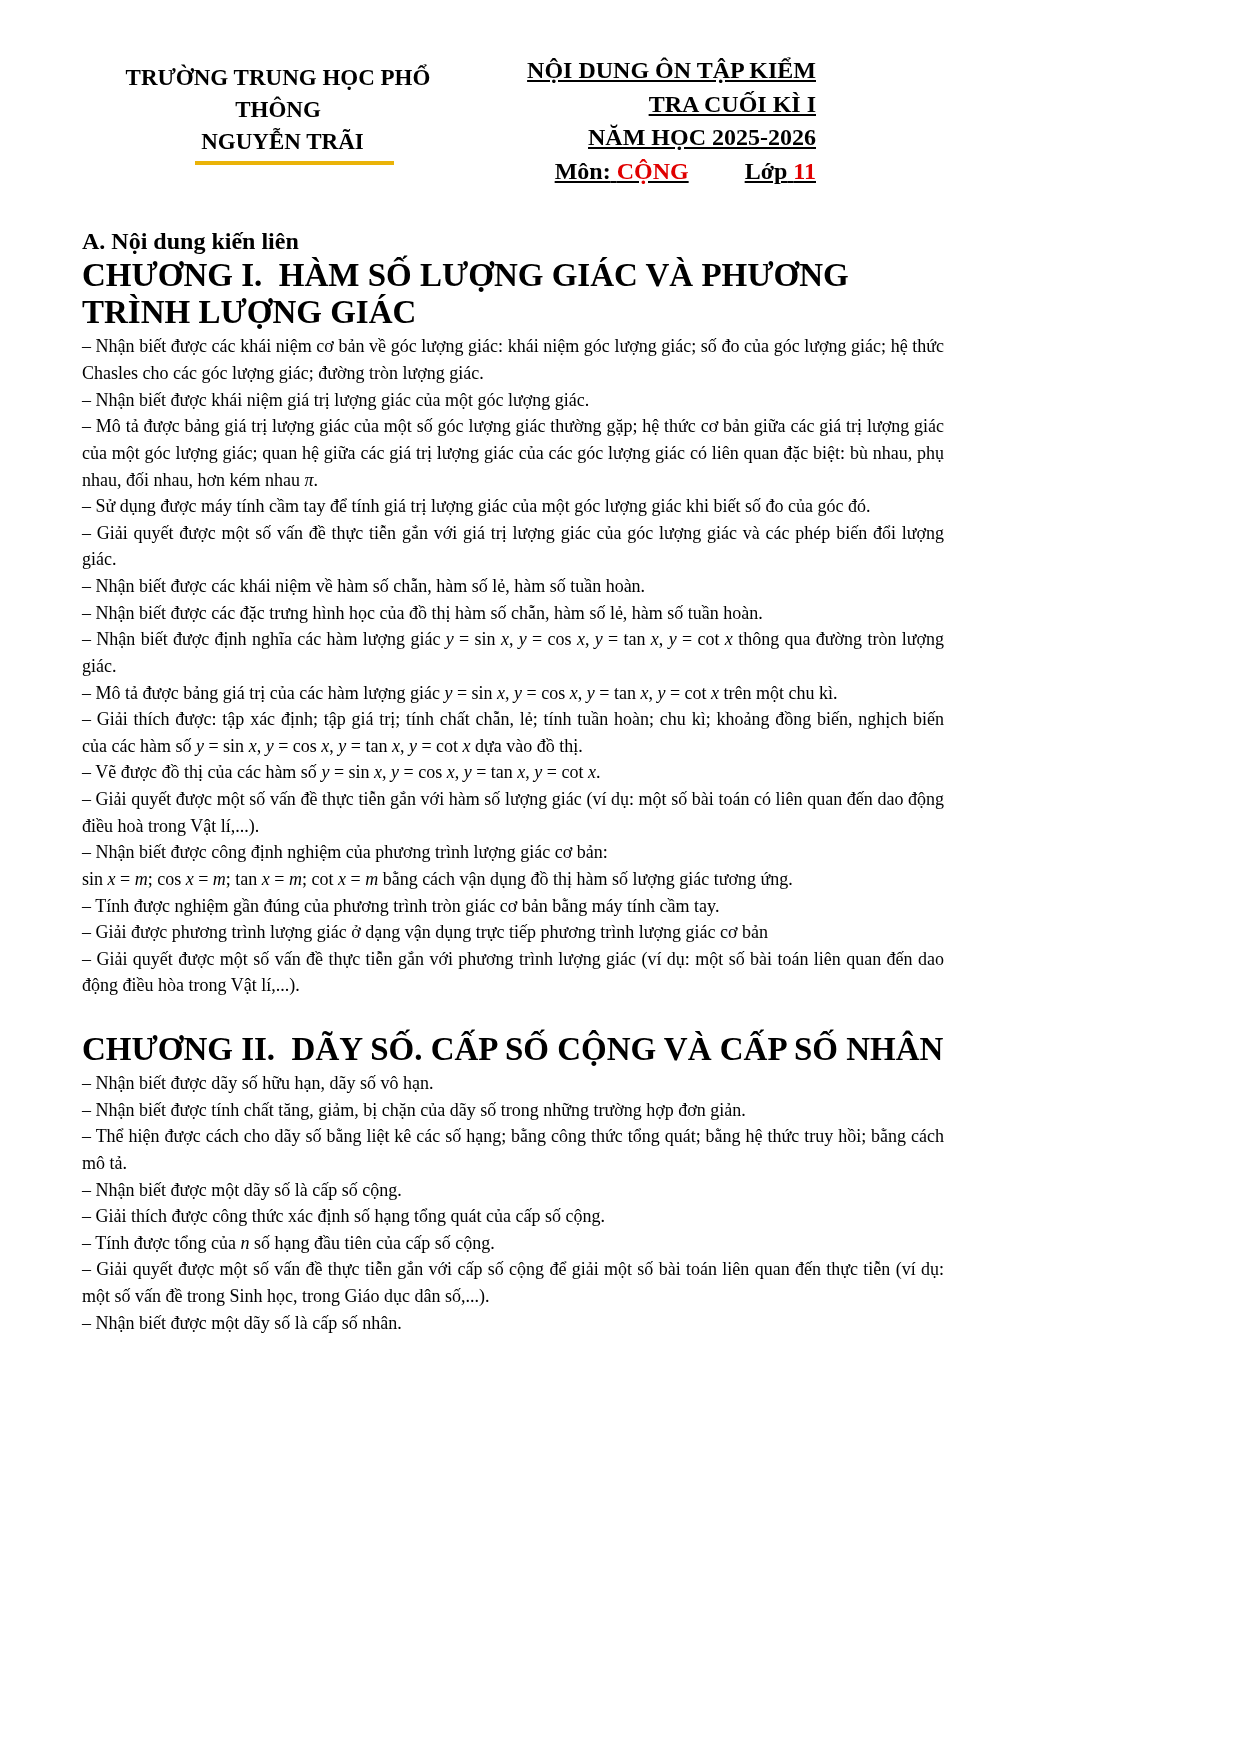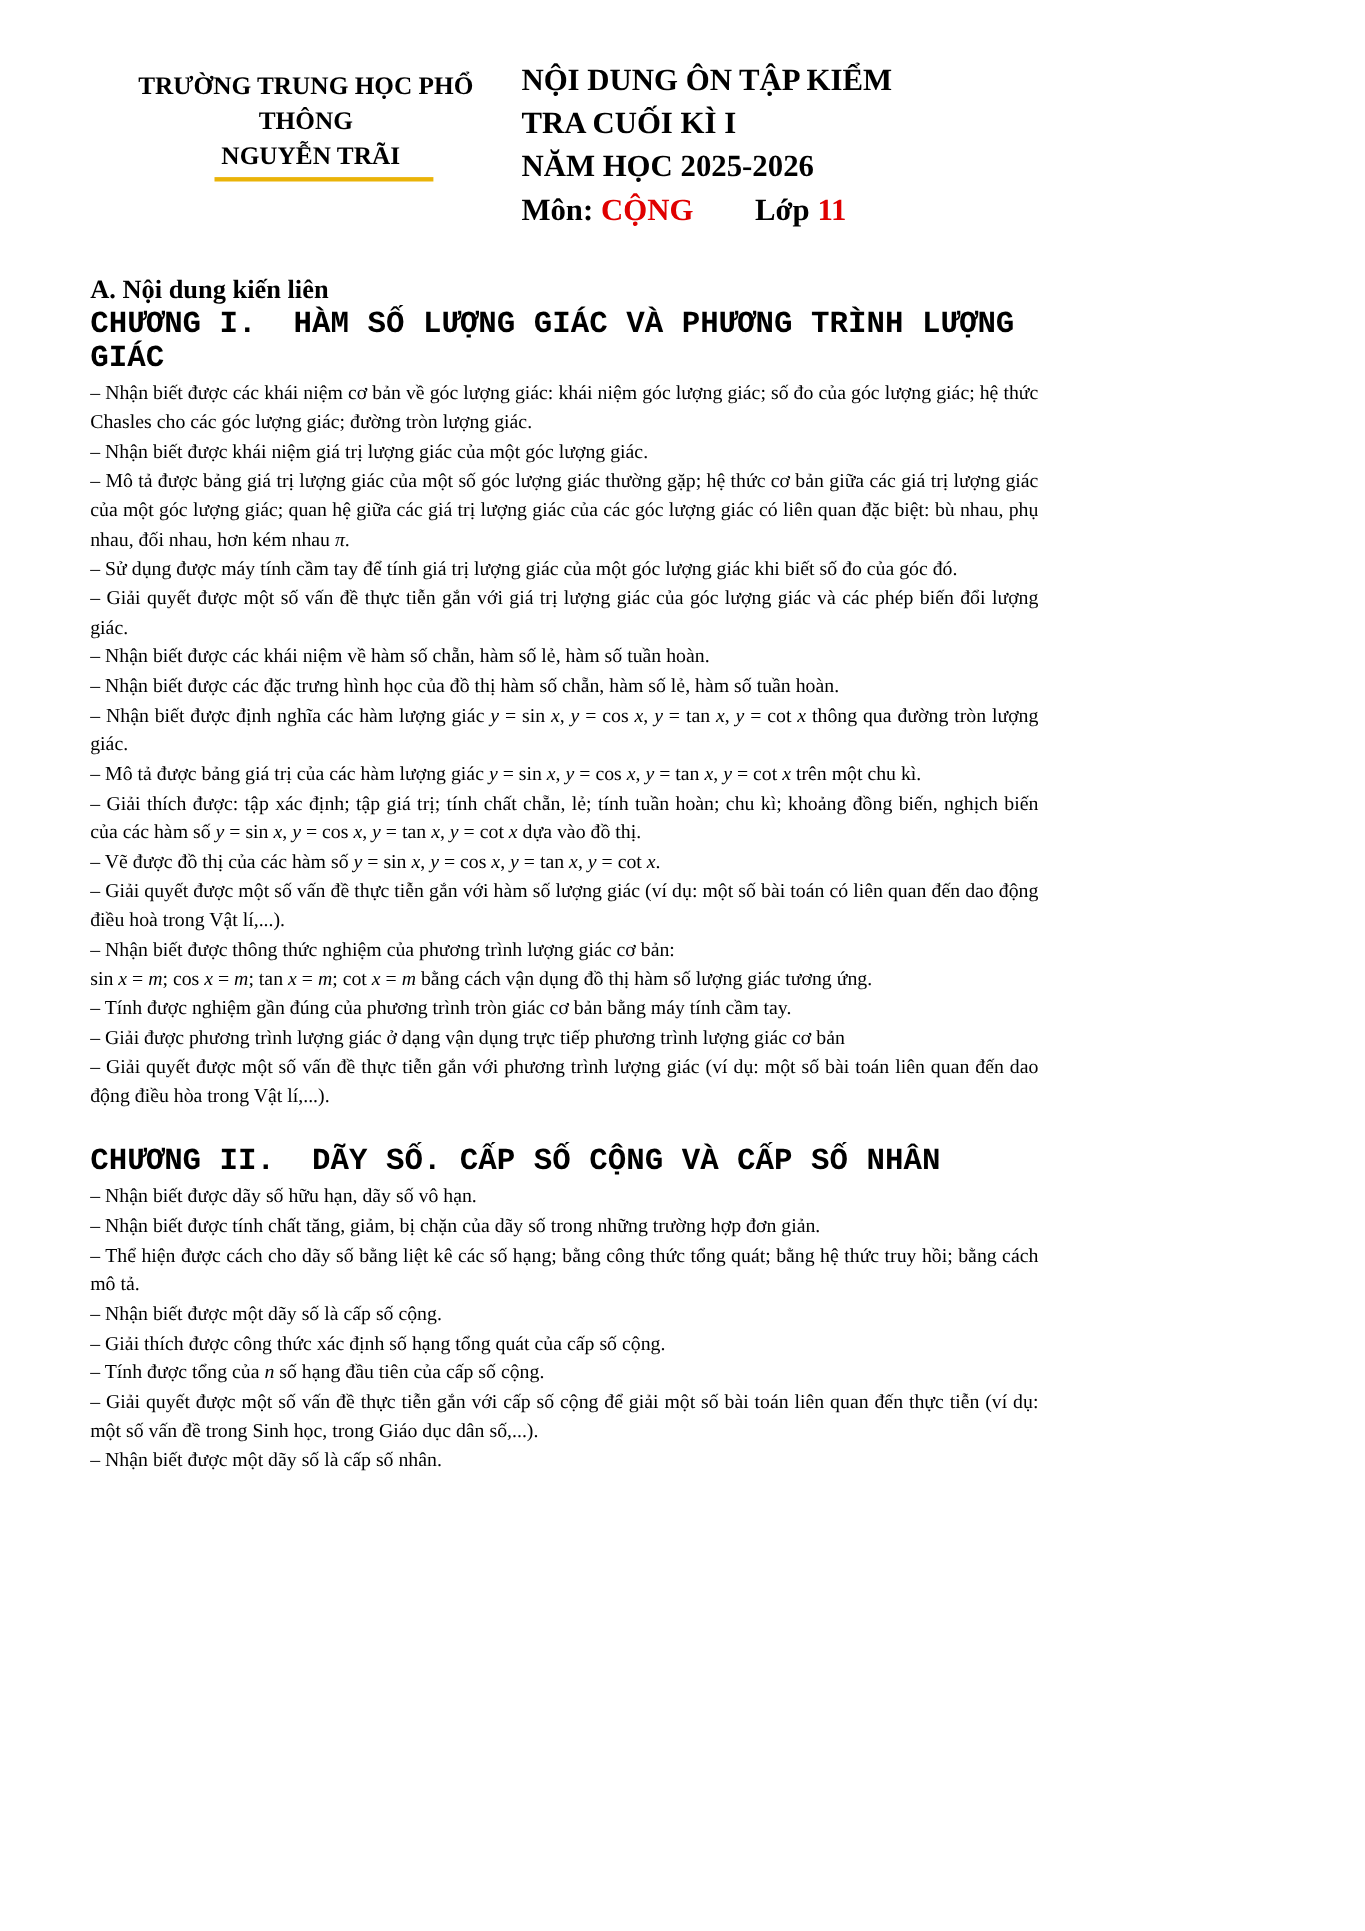--- a/index.html
+++ b/index.html
@@ -28,49 +28,49 @@
     width: 392px;
     text-align: center;
     font-weight: bold;
     font-size: 23px;
     line-height: 1.4;
     padding-top: 8px;
     flex-shrink: 0;
   }
   .header-right {
     flex: 1;
-    text-align: left;
+    text-align: right;
     font-weight: bold;
-    font-size: 28px;
+    font-size: 24px;
     line-height: 1.4;
     padding-right: 128px;
+    text-decoration: underline;
   }
   .underlined {
     display: inline-block;
     border-bottom: 4px solid #eab308;
     padding: 0 30px 2px 6px;
     margin-left: 33px;
   }
   .red { color: var(--accent, #e00000); }
   .spacer { display: inline-block; width: 56px; }
   
   .doc-body {
     margin-top: 40px;
   }
   .section-title {
     font-size: 24px;
     font-weight: bold;
     margin: 0 0 2px 0;
   }
   .chapter-title {
-    font-size: 28px;
+    font-size: 33px;
     font-weight: bold;
     margin: 0 0 2px 0;
     white-space: pre-wrap;
-    font-family: Liberation Mono, monospace;
   }
   .chapter-title.second {
     margin-top: 32px;
   }
   .para {
     font-size: 18px;
     line-height: 1.48;
     margin: 0;
     text-align: justify;
   }
@@ -103,21 +103,21 @@
         <p class="para">– Mô tả được bảng giá trị lượng giác của một số góc lượng giác thường gặp; hệ thức cơ bản giữa các giá trị lượng giác của một góc lượng giác; quan hệ giữa các giá trị lượng giác của các góc lượng giác có liên quan đặc biệt: bù nhau, phụ nhau, đối nhau, hơn kém nhau <i>π</i>.</p>
         <p class="para">– Sử dụng được máy tính cầm tay để tính giá trị lượng giác của một góc lượng giác khi biết số đo của góc đó.</p>
         <p class="para">– Giải quyết được một số vấn đề thực tiễn gắn với giá trị lượng giác của góc lượng giác và các phép biến đổi lượng giác.</p>
         <p class="para">– Nhận biết được các khái niệm về hàm số chẵn, hàm số lẻ, hàm số tuần hoàn.</p>
         <p class="para">– Nhận biết được các đặc trưng hình học của đồ thị hàm số chẵn, hàm số lẻ, hàm số tuần hoàn.</p>
         <p class="para">– Nhận biết được định nghĩa các hàm lượng giác <i>y</i> = sin <i>x</i>, <i>y</i> = cos <i>x</i>, <i>y</i> = tan <i>x</i>, <i>y</i> = cot <i>x</i> thông qua đường tròn lượng giác.</p>
         <p class="para">– Mô tả được bảng giá trị của các hàm lượng giác <i>y</i> = sin <i>x</i>, <i>y</i> = cos <i>x</i>, <i>y</i> = tan <i>x</i>, <i>y</i> = cot <i>x</i> trên một chu kì.</p>
         <p class="para">– Giải thích được: tập xác định; tập giá trị; tính chất chẵn, lẻ; tính tuần hoàn; chu kì; khoảng đồng biến, nghịch biến của các hàm số <i>y</i> = sin <i>x</i>, <i>y</i> = cos <i>x</i>, <i>y</i> = tan <i>x</i>, <i>y</i> = cot <i>x</i> dựa vào đồ thị.</p>
         <p class="para">– Vẽ được đồ thị của các hàm số <i>y</i> = sin <i>x</i>, <i>y</i> = cos <i>x</i>, <i>y</i> = tan <i>x</i>, <i>y</i> = cot <i>x</i>.</p>
         <p class="para">– Giải quyết được một số vấn đề thực tiễn gắn với hàm số lượng giác (ví dụ: một số bài toán có liên quan đến dao động điều hoà trong Vật lí,...).</p>
-        <p class="para">– Nhận biết được thông thức nghiệm của phương trình lượng giác cơ bản:</p>
+        <p class="para">– Nhận biết được công định nghiệm của phương trình lượng giác cơ bản:</p>
         <p class="para">sin <i>x</i> = <i>m</i>; cos <i>x</i> = <i>m</i>; tan <i>x</i> = <i>m</i>; cot <i>x</i> = <i>m</i> bằng cách vận dụng đồ thị hàm số lượng giác tương ứng.</p>
         <p class="para">– Tính được nghiệm gần đúng của phương trình tròn giác cơ bản bằng máy tính cầm tay.</p>
         <p class="para">– Giải được phương trình lượng giác ở dạng vận dụng trực tiếp phương trình lượng giác cơ bản</p>
         <p class="para">– Giải quyết được một số vấn đề thực tiễn gắn với phương trình lượng giác (ví dụ: một số bài toán liên quan đến dao động điều hòa trong Vật lí,...).</p>
       </div>
 
     <p class="chapter-title second">CHƯƠNG II.  DÃY SỐ. CẤP SỐ CỘNG VÀ CẤP SỐ NHÂN</p>
     <div>
         <p class="para">– Nhận biết được dãy số hữu hạn, dãy số vô hạn.</p>
         <p class="para">– Nhận biết được tính chất tăng, giảm, bị chặn của dãy số trong những trường hợp đơn giản.</p>

